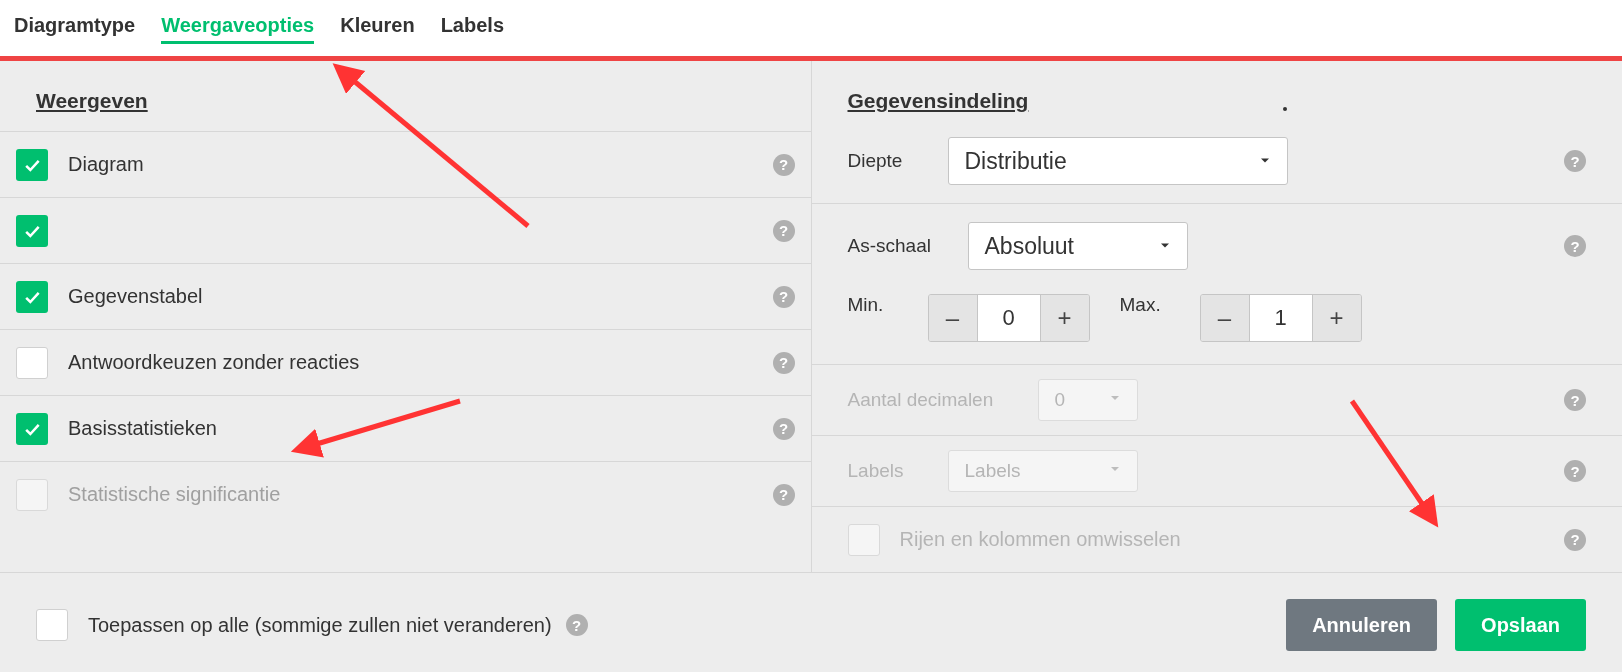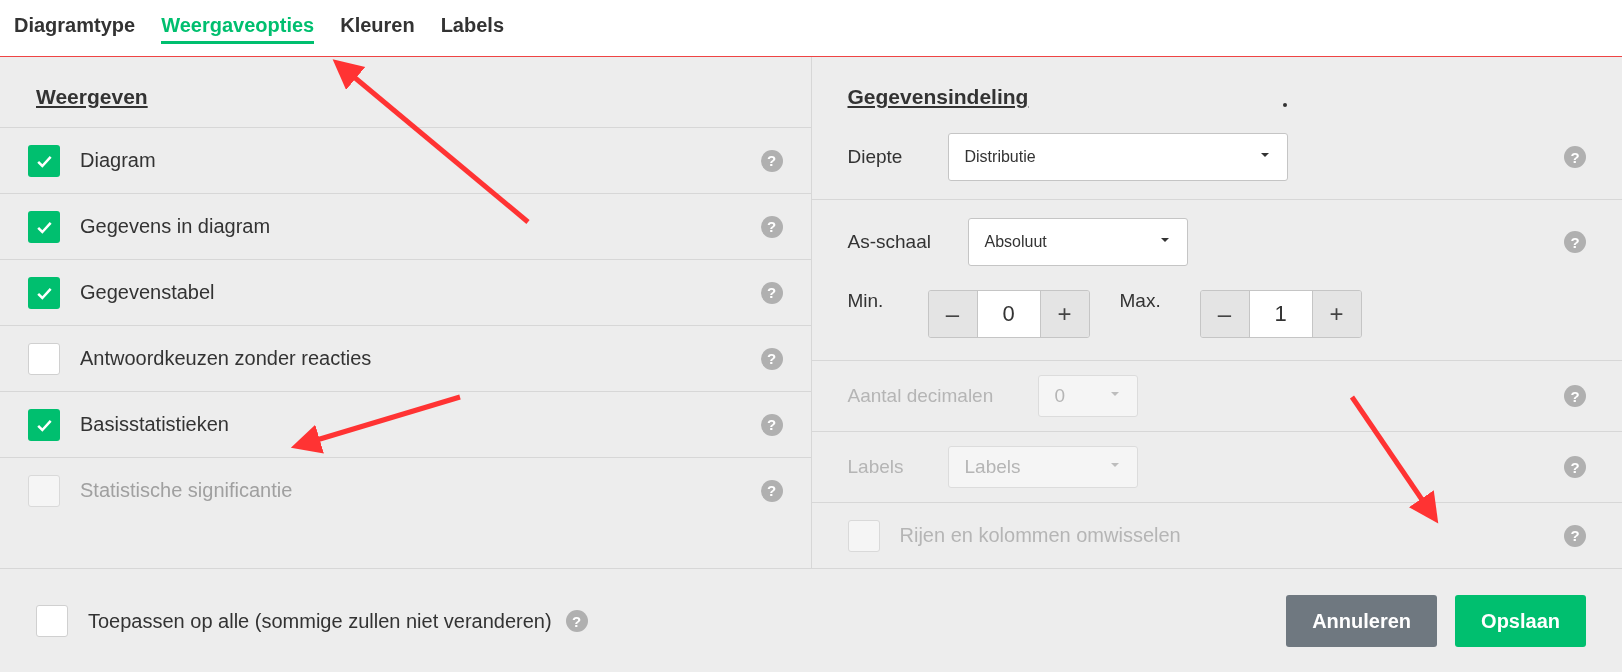--- a/index.html
+++ b/index.html
@@ -7,21 +7,21 @@
     font-family: -apple-system, BlinkMacSystemFont, "Segoe UI", Helvetica, Arial, sans-serif;
     background: #fff;
     color: #333;
     width: 1622px;
     font-size: 20px;
   }
   .tabs {
     display: flex;
     gap: 26px;
     padding: 14px 14px 12px 14px;
-    border-bottom: 1px solid #ef4444;
+    border-bottom: 5px solid #ef4444;
   }
   .tab {
     font-weight: 700;
     color: #333;
     cursor: pointer;
     padding-bottom: 4px;
   }
   .tab.active {
     color: #00BF6F;
     border-bottom: 3px solid #00BF6F;
@@ -38,21 +38,21 @@
   .section-header {
     padding: 28px 36px 18px 36px;
     font-weight: 700;
     color: #333;
     font-size: 21px;
     text-decoration: underline;
   }
   .row {
     display: flex;
     align-items: center;
-    padding: 16px 28px;
+    padding: 16px 16px;
     border-top: 1px solid #d7d7d7;
     position: relative;
     min-height: 66px;
   }
   .checkbox {
     width: 32px; height: 32px;
     border-radius: 3px;
     display: inline-flex;
     align-items: center;
     justify-content: center;
@@ -106,21 +106,21 @@
   .right-row.disabled .row-label { color: #b5b5b5; }
   .select {
     background: #fff;
     border: 1px solid #c5c5c5;
     border-radius: 3px;
     height: 48px;
     display: inline-flex;
     align-items: center;
     padding: 0 48px 0 16px;
     position: relative;
-    font-size: 16px;
+    font-size: 23px;
     cursor: pointer;
   }
   .select.sm { height: 42px; font-size: 19px; }
   .select .caret {
     position: absolute;
     right: 14px;
     top: 50%;
     transform: translateY(-50%);
   }
   .select.disabled {
@@ -234,21 +234,20 @@
       <span class="row-label">Diagram</span>
       <span class="help">?</span>
     </div>
 
     <div class="row">
       <span class="checkbox checked">
         <svg viewBox="0 0 24 24">
             <polyline points="5 13 10 18 20 7"></polyline>
           </svg>
       </span>
-      <span class="row-label">Gegevens in diagram</span>
       <span class="help">?</span>
     </div>
 
     <div class="row">
       <span class="checkbox checked">
         <svg viewBox="0 0 24 24">
             <polyline points="5 13 10 18 20 7"></polyline>
           </svg>
       </span>
       <span class="row-label">Gegevenstabel</span>

